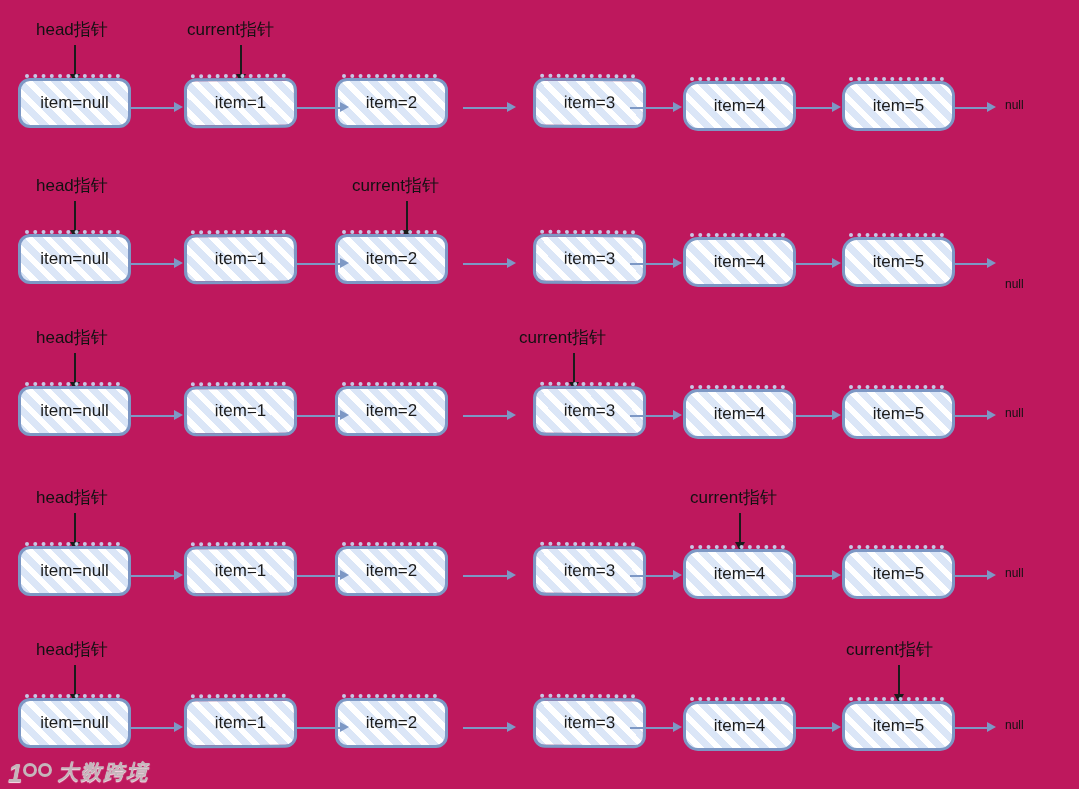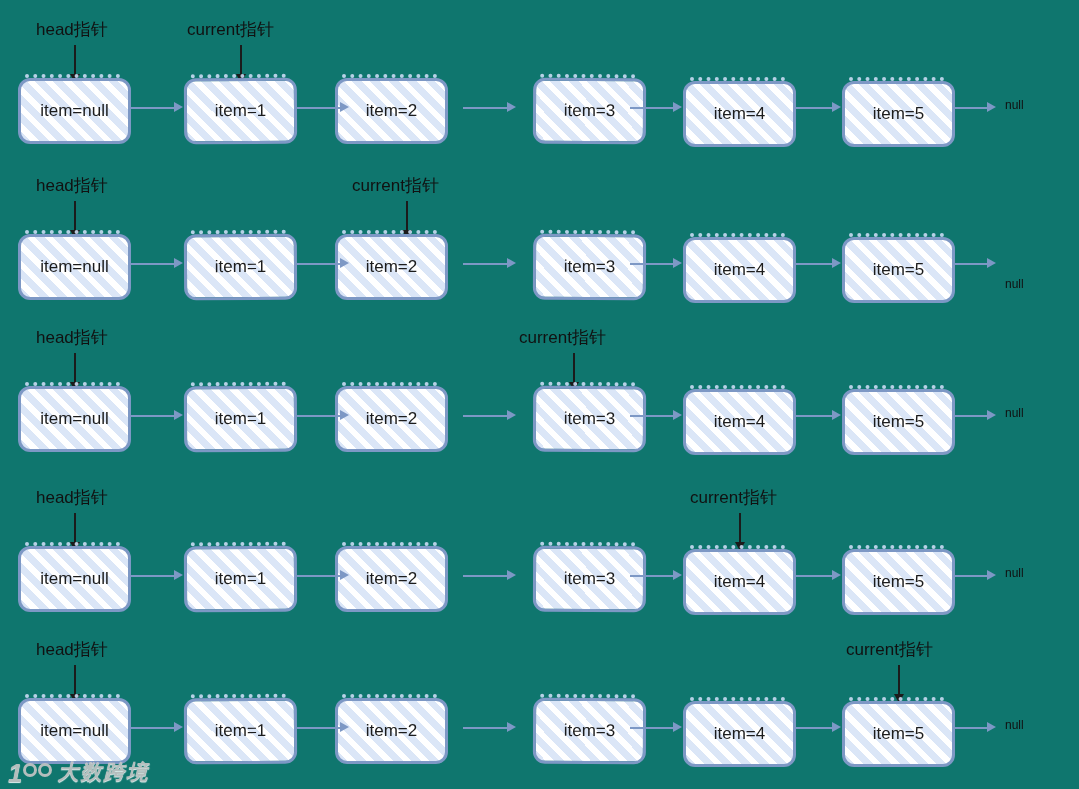--- a/index.html
+++ b/index.html
@@ -1,17 +1,17 @@
 <!DOCTYPE html>
 <html><head>
 <meta charset="utf-8">
 <style>
   html,body{margin:0;padding:0;background:#ffffff;}
   .canvas{
-    position:relative;width:1079px;height:789px;background:#0f766e;
+    position:relative;width:1079px;height:789px;background:#be185d;
     font-family:"Liberation Sans", sans-serif;overflow:hidden;
   }
   .row{position:absolute;left:0;width:1079px;height:152px;}
   .r1{top:18px}.r2{top:174px}.r3{top:326px}.r4{top:486px}.r5{top:638px}
 
   
   .ptr-label{position:absolute;top:0;font-size:17px;color:#111;white-space:nowrap;}
   .head-ptr{left:36px;}
   .ptr-arrow{position:absolute;top:27px;width:2px;height:30px;background:#1b1b1b;}
   .ptr-arrow::after{
@@ -21,32 +21,32 @@
   }
   .head-arrow{left:74px;}
   .r1 .cur-ptr{left:187px}.r1 .cur-arrow{left:240px}
   .r2 .cur-ptr{left:352px}.r2 .cur-arrow{left:406px}
   .r3 .cur-ptr{left:519px}.r3 .cur-arrow{left:573px}
   .r4 .cur-ptr{left:690px}.r4 .cur-arrow{left:739px}
   .r5 .cur-ptr{left:846px}.r5 .cur-arrow{left:898px}
 
   
   .node{
-    position:absolute;top:60px;width:113px;height:66px;box-sizing:border-box;
+    position:absolute;top:60px;width:113px;height:50px;box-sizing:border-box;
     border:3px solid #7d98c5;border-radius:12px;
     background:repeating-linear-gradient(45deg,#dbe6f7 0 7px,#ffffff 7px 13px);
     display:flex;align-items:center;justify-content:center;
     font-size:17px;color:#1c1c1c;
   }
   .node::before{ 
     content:'';position:absolute;left:4px;right:8px;top:-7px;
     border-top:4px dotted #c9dbf4;opacity:.9;
   }
   .c1{left:18px}.c2{left:184px}.c3{left:335px}.c4{left:533px}.c5{left:683px}.c6{left:842px}
-  .c5,.c6{transform:translateY(3px);}
+  .c5,.c6{transform:translateY(3px);border-radius:15px;}
   .c2{transform:rotate(-.3deg)}.c4{transform:rotate(.3deg)}
 
   
   .link{position:absolute;top:89px;height:2px;background:#7d98c5;}
   .link::after{
     content:'';position:absolute;right:-8px;top:-5px;
     border-left:9px solid #7d98c5;border-top:5px solid transparent;border-bottom:5px solid transparent;
   }
   .l1{left:131px;width:44px}.l2{left:297px;width:44px}.l3{left:463px;width:45px}
   .l4{left:630px;width:44px}.l5{left:796px;width:37px}.l6{left:955px;width:33px}

